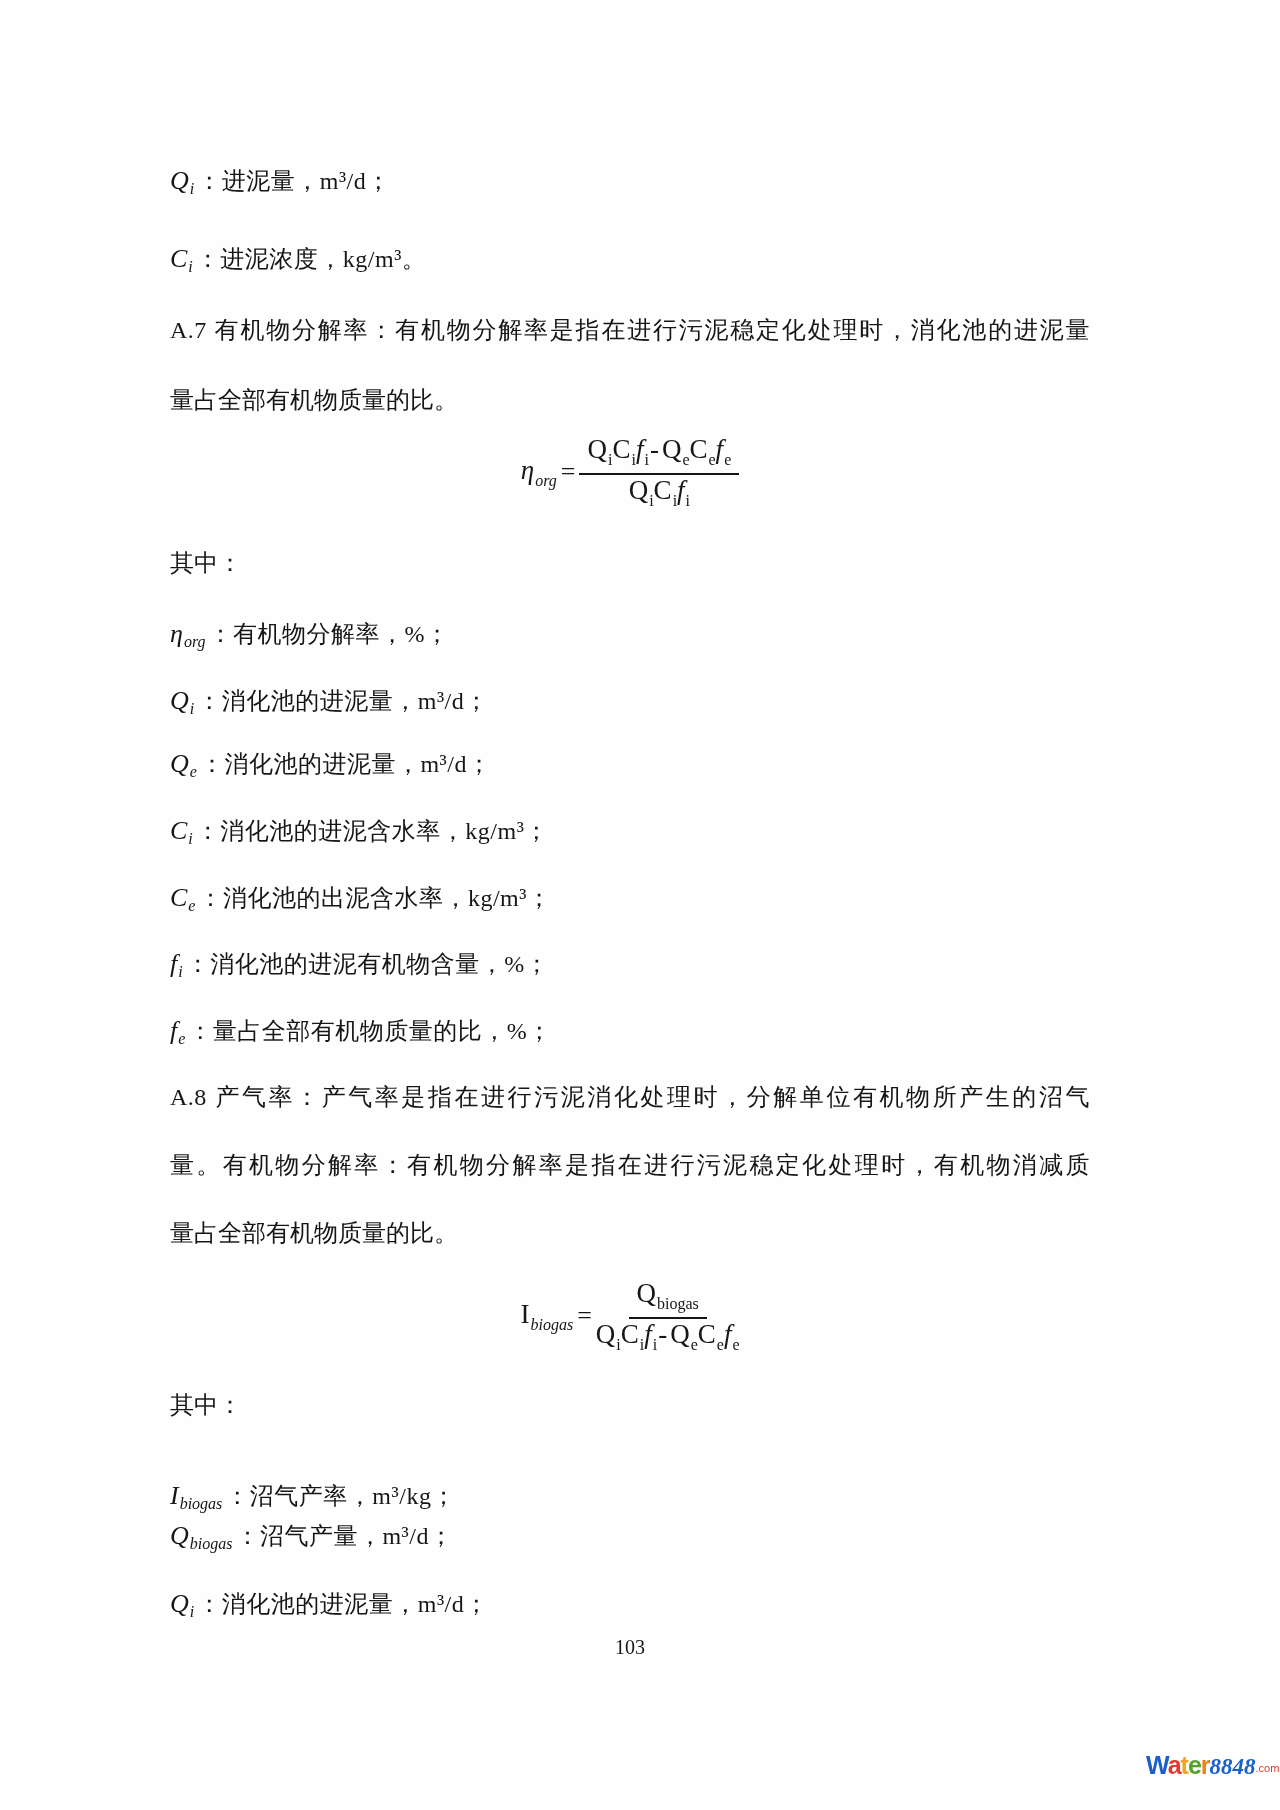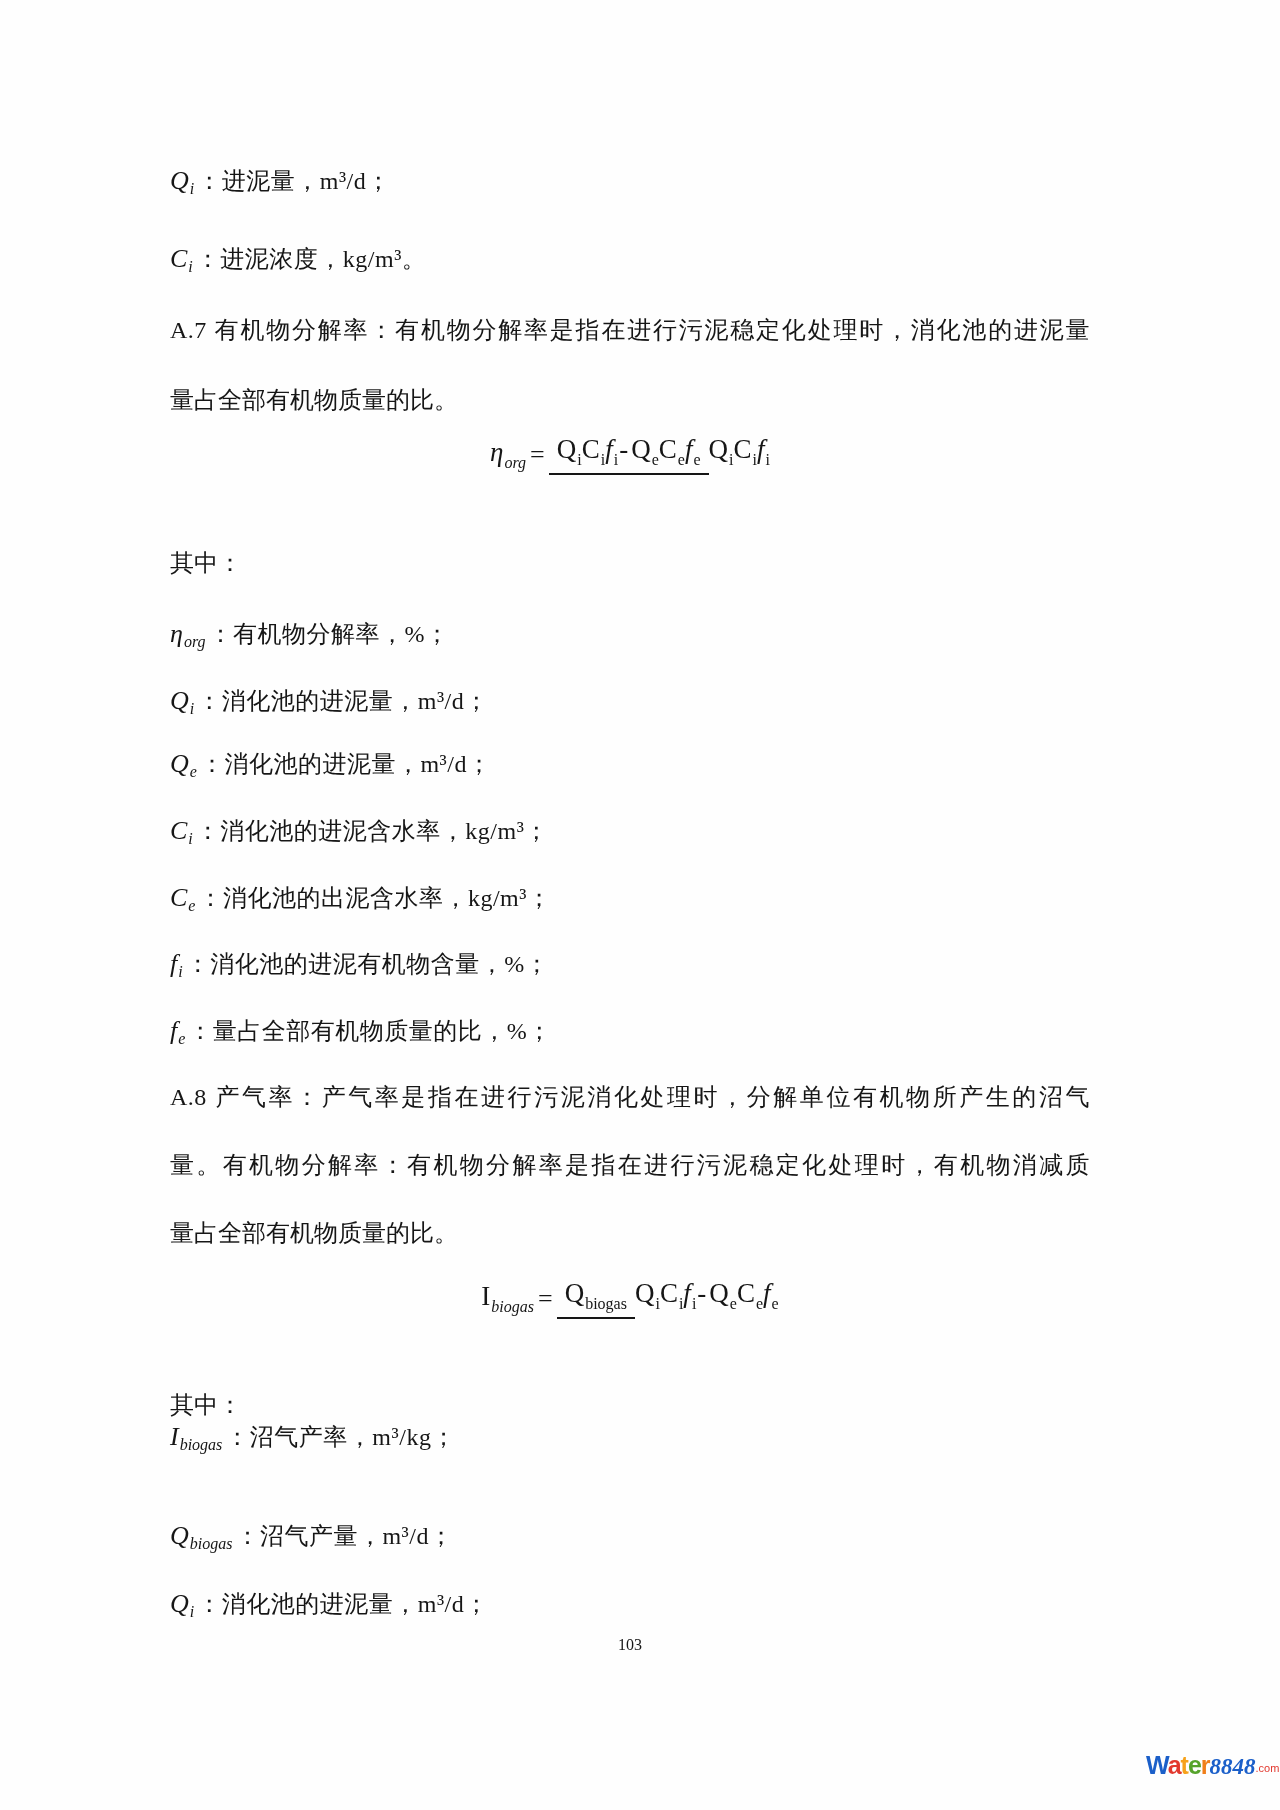--- a/index.html
+++ b/index.html
@@ -16,30 +16,30 @@
     font-size:24px; line-height:1.25; white-space:nowrap;
   }
   .just { white-space:normal; text-align:justify; text-align-last:justify; letter-spacing:0.5px; }
   .sym { font-style:italic; font-size:26px; }
   .sub { font-style:italic; font-size:16px; vertical-align:-5px; margin:0 3px 0 1px; letter-spacing:0; }
   .deftext { letter-spacing:0.5px; }
 
   .formula { position:absolute; left:170px; width:920px; text-align:center; }
   .fwrap { display:inline-flex; align-items:center; font-size:27px; }
   .f-eq { margin:0 4px; font-size:26px; }
-  .frac { display:inline-flex; flex-direction:row; align-items:flex-start; }
+  .frac { display:inline-flex; flex-direction:column; align-items:center; }
   .f-num { border-bottom:2px solid #161616; padding:0 8px 4px; white-space:nowrap; }
   .f-den { white-space:nowrap; }
   .fx-tok { display:inline; }
   .fx-tok.op { margin:0 3px 0 1px; }
   .fx-base.it { font-style:italic; }
   .fx-sub { font-size:16px; vertical-align:-7px; margin-left:1px; }
   .fx-sub.it { font-style:italic; }
 
-  .pagenum { position:absolute; top:1636px; left:170px; width:920px; text-align:center; font-size:16px; }
+  .pagenum { position:absolute; top:1636px; left:170px; width:920px; text-align:center; font-size:20px; }
 
   .logo { position:absolute; left:1146px; top:1753px; white-space:nowrap; }
   .logo-top { font-family:"Liberation Sans","DejaVu Sans",sans-serif; font-weight:bold; font-size:25px; line-height:1; }
   .logo-letter { letter-spacing:-1px; }
   .logo-8848 { font-family:Liberation Serif, serif; font-style:italic; font-size:23px; letter-spacing:0; }
   .logo-com { font-family:"Liberation Sans","DejaVu Sans",sans-serif; font-size:11px; font-weight:normal; vertical-align:2px; }
   .logo-cn { font-size:14px; font-weight:bold; letter-spacing:7px; margin-top:3px; line-height:1;
              font-family:"Liberation Sans","DejaVu Sans",sans-serif; }
 </style>
 </head>
@@ -83,21 +83,21 @@
     <span class="f-eq">=</span>
     <span class="frac">
       <span class="f-num"><span class="fx-tok"><span class="fx-base">Q</span><span class="fx-sub">biogas</span></span></span>
       <span class="f-den"><span class="fx-tok"><span class="fx-base">Q</span><span class="fx-sub">i</span></span><span class="fx-tok"><span class="fx-base">C</span><span class="fx-sub">i</span></span><span class="fx-tok"><span class="fx-base it">f</span><span class="fx-sub">i</span></span><span class="fx-tok op"><span class="fx-base">-</span></span><span class="fx-tok"><span class="fx-base">Q</span><span class="fx-sub">e</span></span><span class="fx-tok"><span class="fx-base">C</span><span class="fx-sub">e</span></span><span class="fx-tok"><span class="fx-base it">f</span><span class="fx-sub">e</span></span></span>
     </span>
   </span>
 </div>
 
 <div class="line" style="top:1390px">其中：</div>
 
-<div class="line" style="top:1421px"><span class="sym">I</span><span class="sub">biogas</span><span class="deftext">：沼气产率，m³/kg；</span></div>
+<div class="line" style="top:1480px"><span class="sym">I</span><span class="sub">biogas</span><span class="deftext">：沼气产率，m³/kg；</span></div>
 <div class="line" style="top:1520px"><span class="sym">Q</span><span class="sub">biogas</span><span class="deftext">：沼气产量，m³/d；</span></div>
 <div class="line" style="top:1588px"><span class="sym">Q</span><span class="sub">i</span><span class="deftext">：消化池的进泥量，m³/d；</span></div>
 
 <div class="pagenum">103</div>
 
 <div class="logo">
   <div class="logo-top">
     <span class="logo-letter" style="color: rgb(27, 95, 201);">W</span><span class="logo-letter" style="color: rgb(226, 56, 46);">a</span><span class="logo-letter" style="color: rgb(246, 162, 27);">t</span><span class="logo-letter" style="color: rgb(86, 163, 43);">e</span><span class="logo-letter" style="color: rgb(240, 127, 26);">r</span><span class="logo-8848" style="color: rgb(27, 95, 201);">8848</span><span class="logo-com" style="color: rgb(226, 56, 46);">.com</span>
   </div>
   <div class="logo-cn" style="color: rgb(27, 95, 201); margin-top: 42px;">中国水业网</div>

